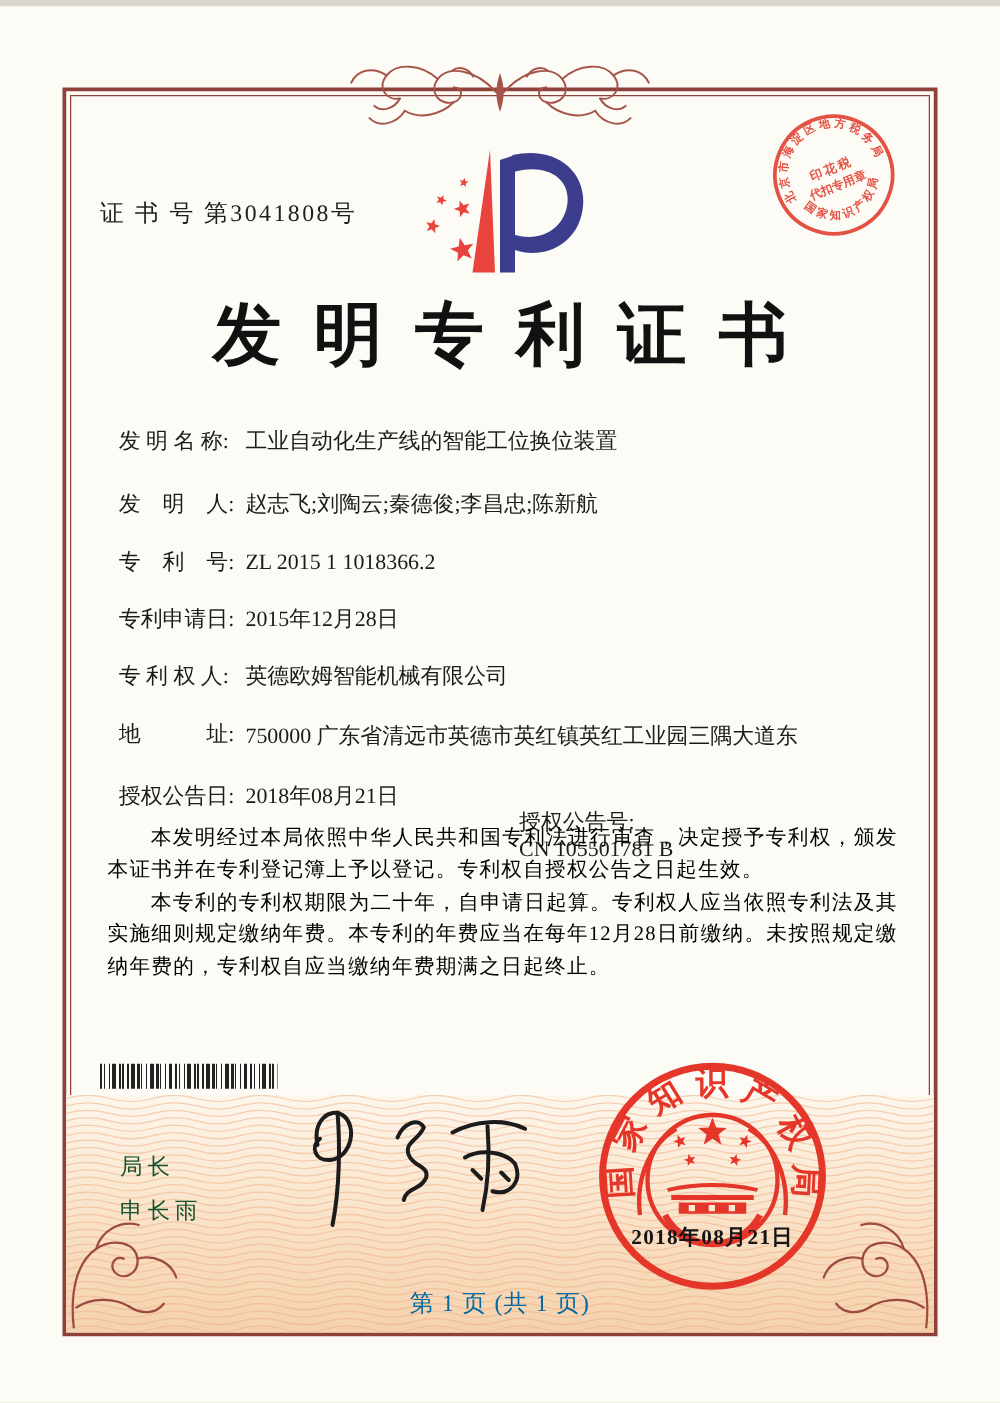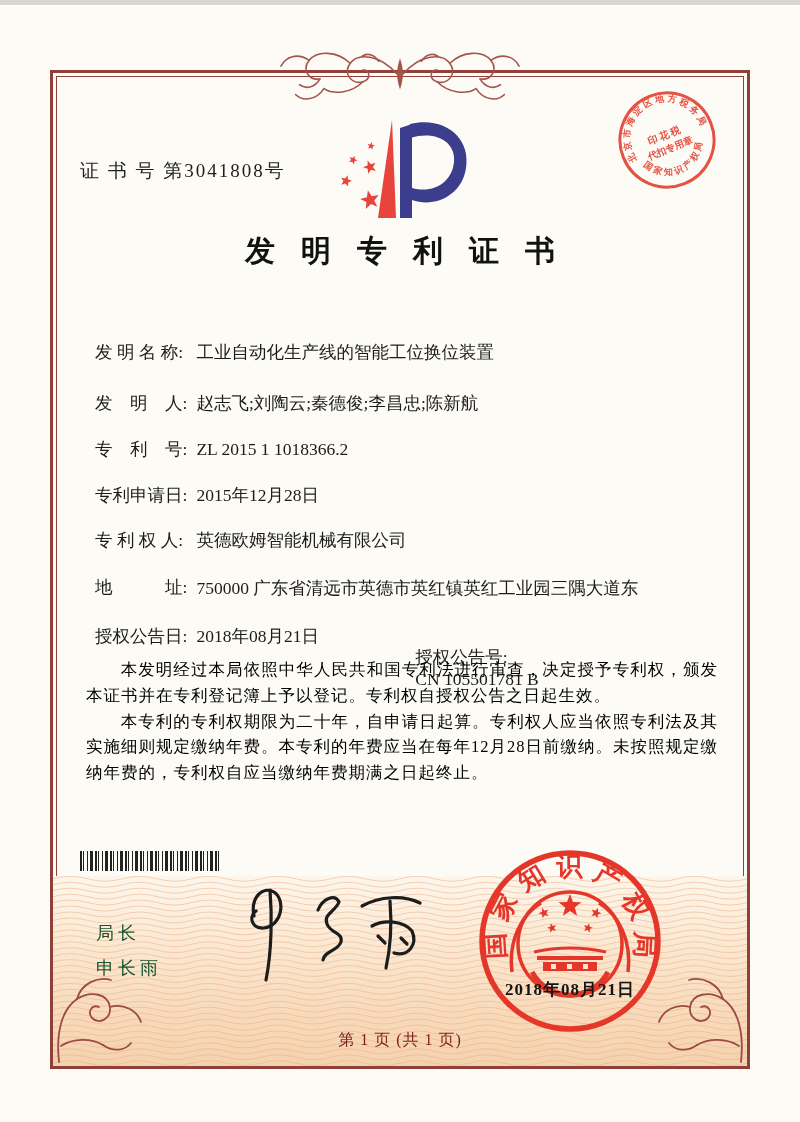--- a/index.html
+++ b/index.html
@@ -4,21 +4,21 @@
 <style>
   html,body{margin:0;padding:0;background:#e9e7e0;}
   .page{position:relative;width:800px;height:1122px;background:#fcfbf6;overflow:hidden;
         font-family:"Liberation Serif","DejaVu Serif",serif;color:#1e1e1e;}
   .scan-edge{position:absolute;top:0;left:0;right:0;height:5px;background:#d9d6cd;}
 
   .frame{position:absolute;left:50px;top:70px;width:694px;height:993px;border:3px solid var(--frame,#8f4038);}
   .frame-inner{position:absolute;left:3px;top:3px;right:3px;bottom:3px;border:1px solid var(--frame,#8f4038);}
 
   .cert-no{position:absolute;left:80px;top:114px;font-size:19px;letter-spacing:2px;white-space:pre;margin-top:44px;}
-  .title{position:absolute;left:0;right:0;top:231px;text-align:center;font-size:30px;font-weight:bold;
+  .title{position:absolute;left:0;right:0;top:231px;text-align:center;font-size:55px;font-weight:bold;
          letter-spacing:26px;text-indent:26px;color:#111;}
 
   .row{position:absolute;left:95px;font-size:17.5px;white-space:nowrap;color:#1b1b1b;}
   .row .lbl{display:inline-block;min-width:95px;white-space:pre;}
   .row .val{margin-left:2px;}
   .row-addr{white-space:normal;width:600px;}
   .row-addr .lbl{vertical-align:top;}
   .row-addr .val{display:inline-block;width:468px;vertical-align:top;line-height:26px;}
   .grant-pub{position:absolute;left:294px;top:0;white-space:pre;}
 
@@ -36,21 +36,21 @@
 
   .signer{position:absolute;left:96px;top:916px;font-size:18px;letter-spacing:4px;color:#14532d;line-height:35px;}
   .signature{position:absolute;left:226px;top:884px;}
 
   .seal{position:absolute;left:477px;top:848px;}
   .seal-date{position:absolute;left:477px;top:978px;width:186px;text-align:center;font-size:17px;
              font-weight:bold;letter-spacing:1px;color:#141414;white-space:nowrap;}
 
   .tax-stamp{position:absolute;left:615px;top:88px;opacity:.92;}
 
-  .footer{position:absolute;left:0;right:0;top:1030px;text-align:center;font-size:16px;letter-spacing:1px;color:#7f1d1d;}
+  .footer{position:absolute;left:0;right:0;top:1030px;text-align:center;font-size:19px;letter-spacing:1px;color:#0369a1;}
 
   .orn-top{position:absolute;left:278px;top:44px;}
   .orn-bl{position:absolute;left:53px;top:972px;}
   .orn-br{position:absolute;left:652px;top:972px;}
 
   .logo{position:absolute;left:330px;top:112px;}
   svg text{font-family:"Liberation Serif","DejaVu Serif",serif;}
 </style>
 </head>
 <body>

